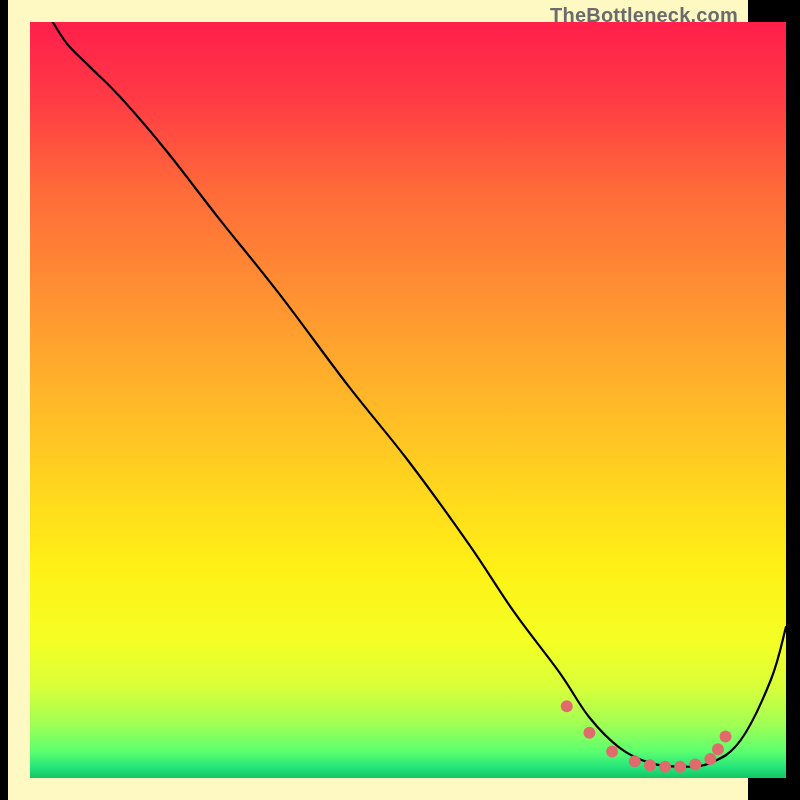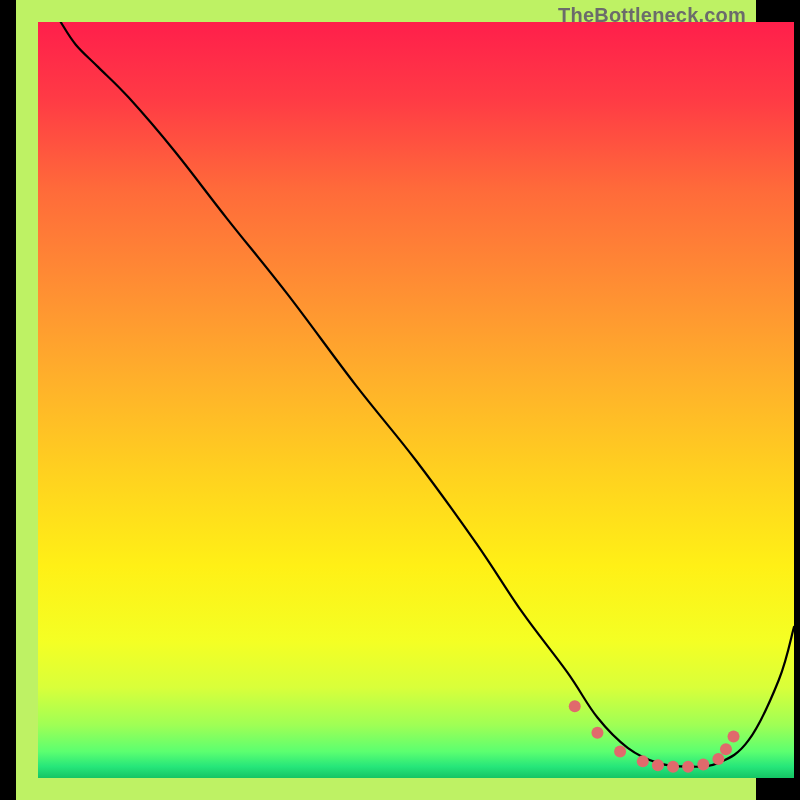--- a/index.html
+++ b/index.html
@@ -5,25 +5,25 @@
   html, body {
     margin: 0;
     padding: 0;
     width: 800px;
     height: 800px;
     background: #000;
     overflow: hidden;
   }
   .frame {
     position: absolute;
-    left: 16px;
+    left: 8px;
     top: 0;
     width: 740px;
     height: 800px;
-    background: #bef264;
+    background: #fef9c3;
   }
   .plot-area {
     position: absolute;
     left: 22px;
     top: 22px;
     width: 756px;
     height: 756px;
     overflow: hidden;
   }
   .watermark {

